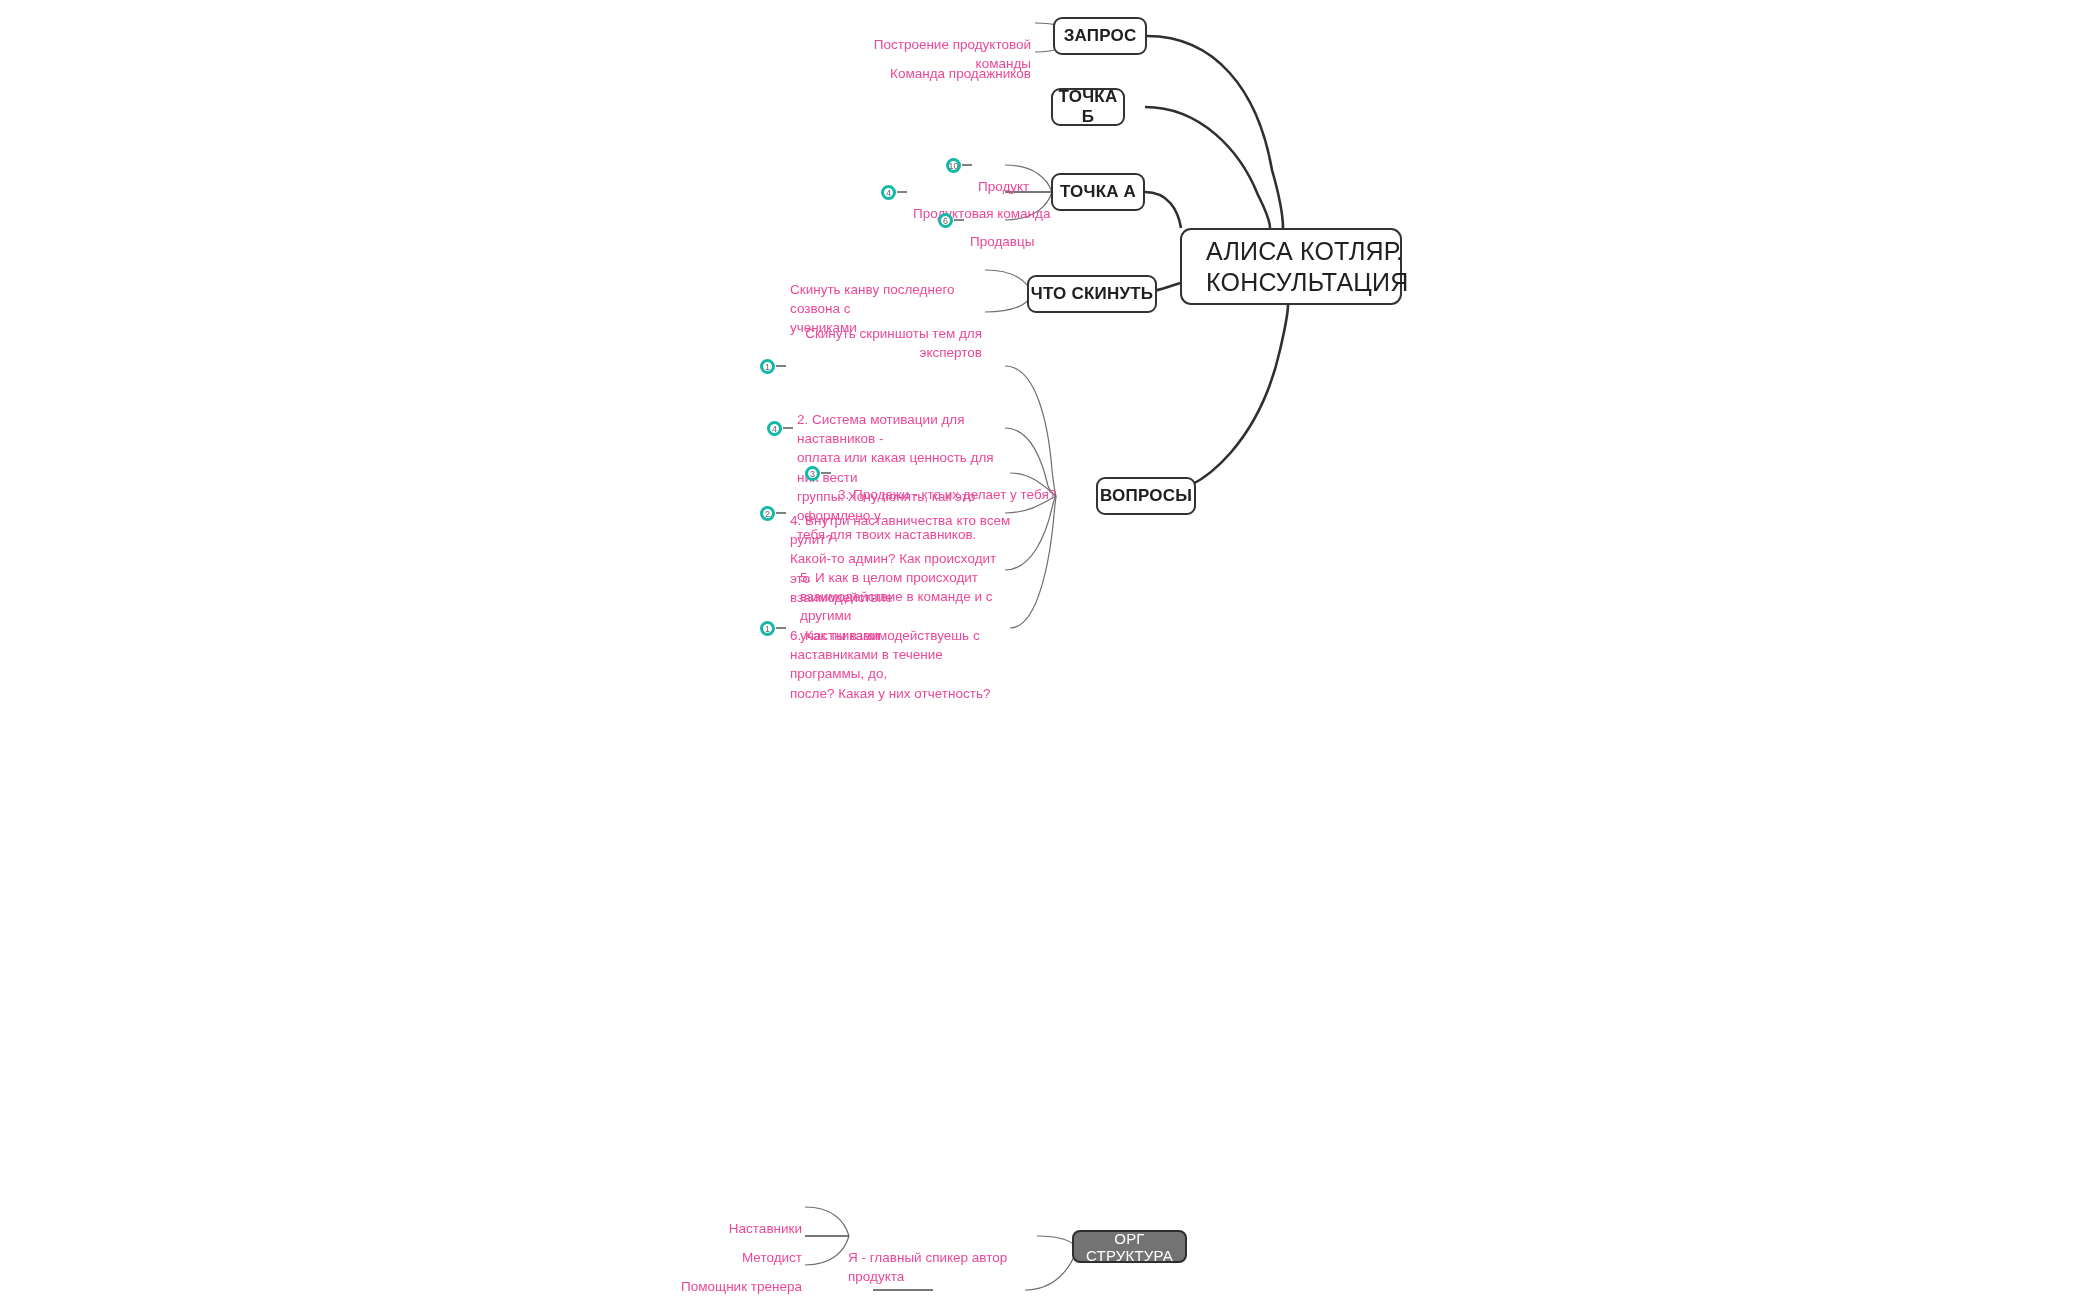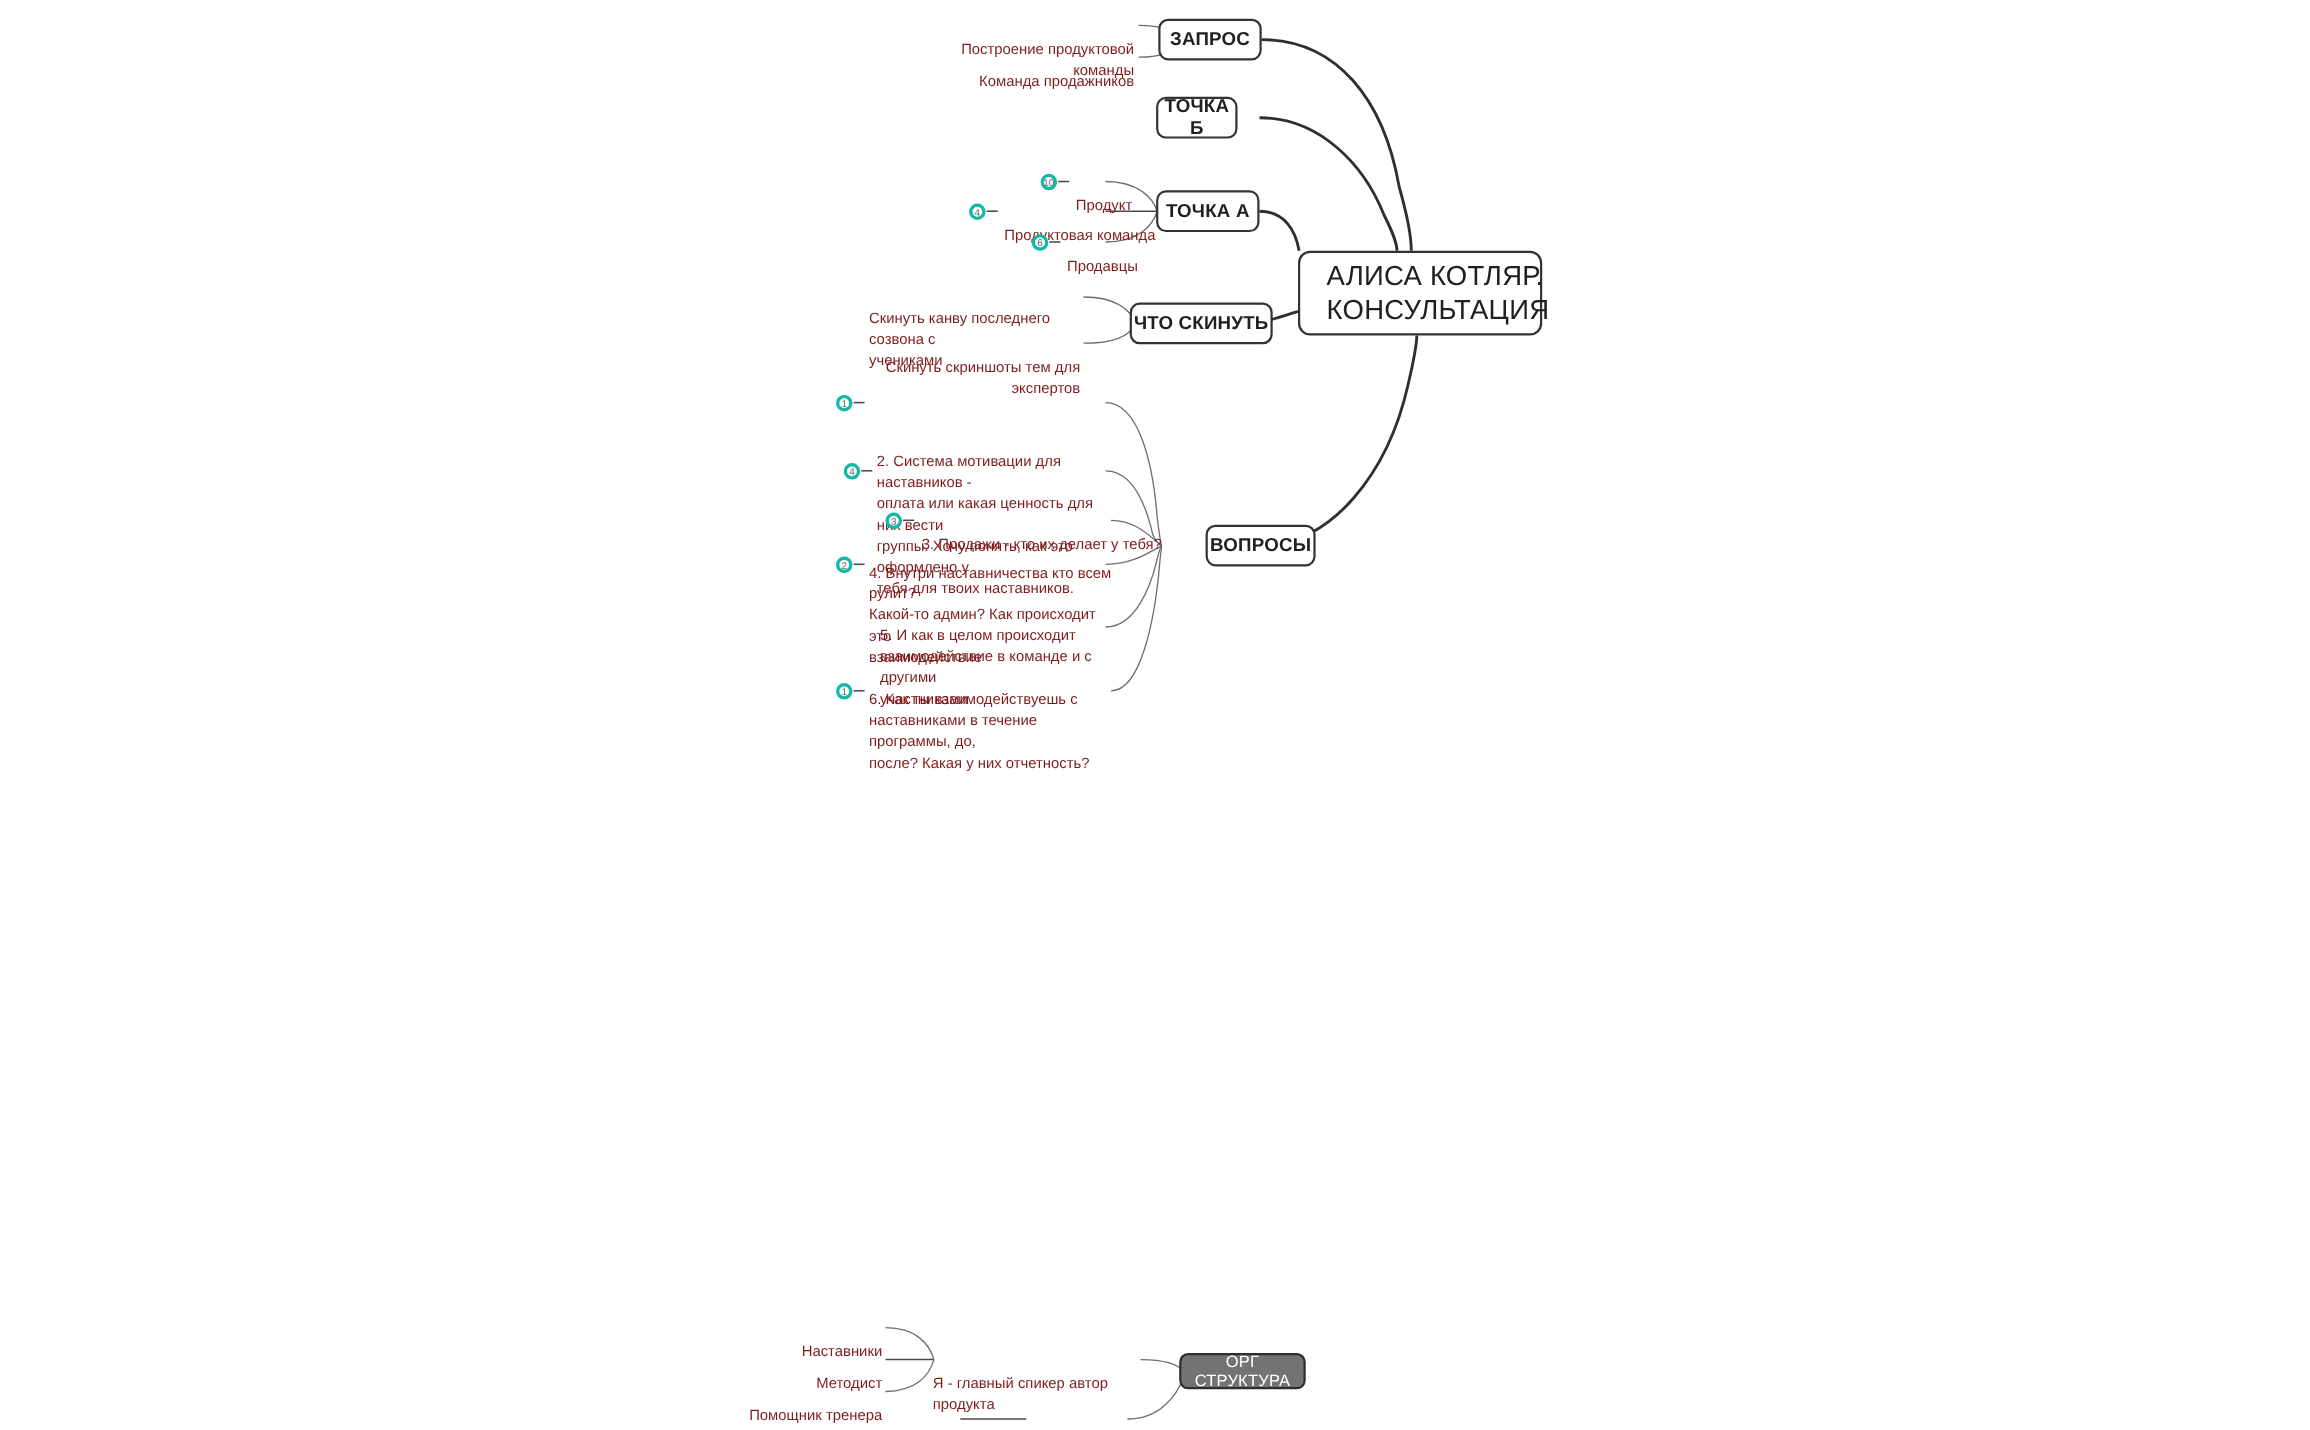--- a/index.html
+++ b/index.html
@@ -72,21 +72,21 @@
     color: #ffffff;
     font-size: 15px;
     border-radius: 8px;
   }
 
   
   .leaf {
     position: absolute;
     font-size: 13.5px;
     line-height: 1.42;
-    color: #7f1d1d;
+    color: #ec4899;
     white-space: pre-line;
   }
   .leaf.r { text-align: right; }
   .leaf.l { text-align: left; }
 
   
   .badge {
     position: absolute;
     width: 15px; height: 15px;
     border: 3px solid #14b8a6;

